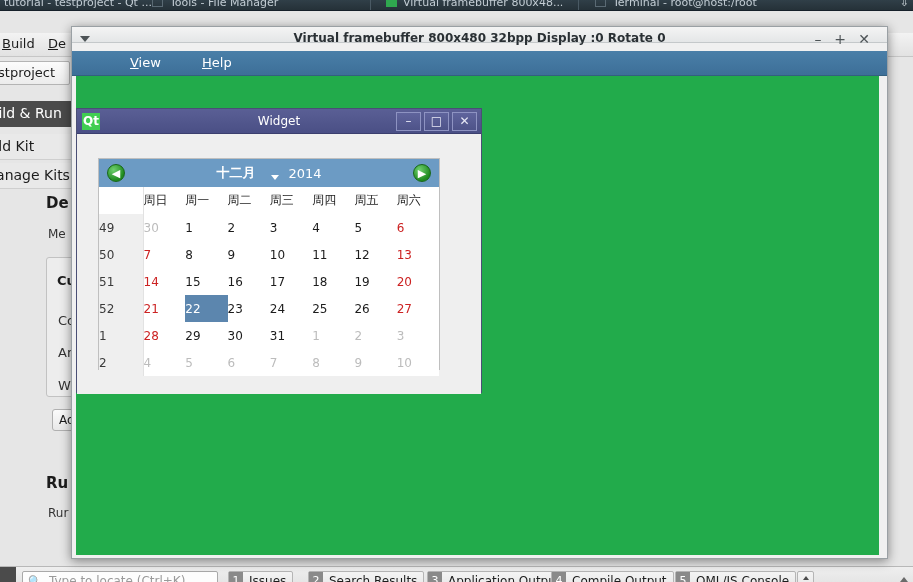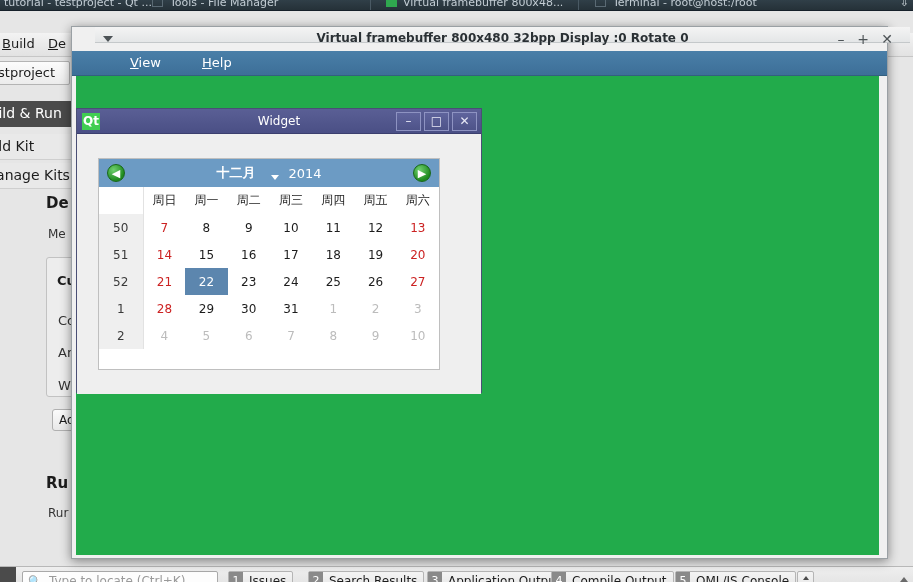--- a/index.html
+++ b/index.html
@@ -125,21 +125,20 @@
   .qvfb {
     position: absolute; left: 71px; top: 26px; width: 817px; height: 533px;
     border: 1px solid #9aa0a4;
     background: #f0f0f0;
     box-shadow: 0 2px 10px rgba(0,0,0,0.45);
   }
   .qvfb-titlebar {
     position: absolute; left: 0; top: 0; width: 100%; height: 16px;
     background: linear-gradient(#f4f4f4, #e4e6e7);
     border-bottom: 1px solid #c4c8ca;
-    margin-left: 23px;
   }
   .qvfb-menu-arrow {
     position: absolute; left: 8px; top: 9px; width: 0; height: 0;
     border-left: 5px solid transparent; border-right: 5px solid transparent;
     border-top: 6px solid #4d5356;
   }
   .qvfb-title {
     position: absolute; left: 0; top: 4px; width: 100%;
     text-align: center; font-size: 12px; font-weight: bold; color: #2a3034;
   }
@@ -221,21 +220,21 @@
     border-right: 4px solid transparent; border-top: 5px solid #ffffff;
     align-self: flex-end; margin-bottom: 7px; margin-right: 9px;
   }
   .cal-year { font-size: 13px; color: #ffffff; }
 
   table.cal-grid {
     position: absolute; left: 0; top: 28px; width: 100%;
     border-collapse: collapse; table-layout: fixed;
   }
   table.cal-grid th, table.cal-grid td {
-    height: 27px; text-align: center; font-size: 12px; padding: 0;
+    height: 27px; text-align: left; font-size: 12px; padding: 0;
   }
   table.cal-grid th { font-weight: normal; color: #1c1c1c; background: #ffffff; }
   th.wk-head { width: 44px; background: #efefef; border-right: 1px solid #e2e2e2; }
   th.weekend { color: #cc2222; }
   td.wknum {
     background: #efefef; color: #3a3a3a; font-size: 12px;
     border-right: 1px solid #e2e2e2;
   }
   td.day { color: #1c1c1c; background: #ffffff; }
   td.day.weekend { color: #cc2222; }
@@ -372,20 +371,30 @@
                   <th>周一</th>
                   <th>周二</th>
                   <th>周三</th>
                   <th>周四</th>
                   <th>周五</th>
                   <th class="weekend">周六</th>
                 </tr>
               </thead>
               <tbody id="cal-body">
                   <tr>
+                    <td class="wknum">49</td>
+                    <td class="day other">30</td>
+                    <td class="day">1</td>
+                    <td class="day">2</td>
+                    <td class="day">3</td>
+                    <td class="day">4</td>
+                    <td class="day">5</td>
+                    <td class="day weekend">6</td>
+                  </tr>
+                  <tr>
                     <td class="wknum">50</td>
                     <td class="day weekend">7</td>
                     <td class="day">8</td>
                     <td class="day">9</td>
                     <td class="day">10</td>
                     <td class="day">11</td>
                     <td class="day">12</td>
                     <td class="day weekend">13</td>
                   </tr>
                   <tr>

